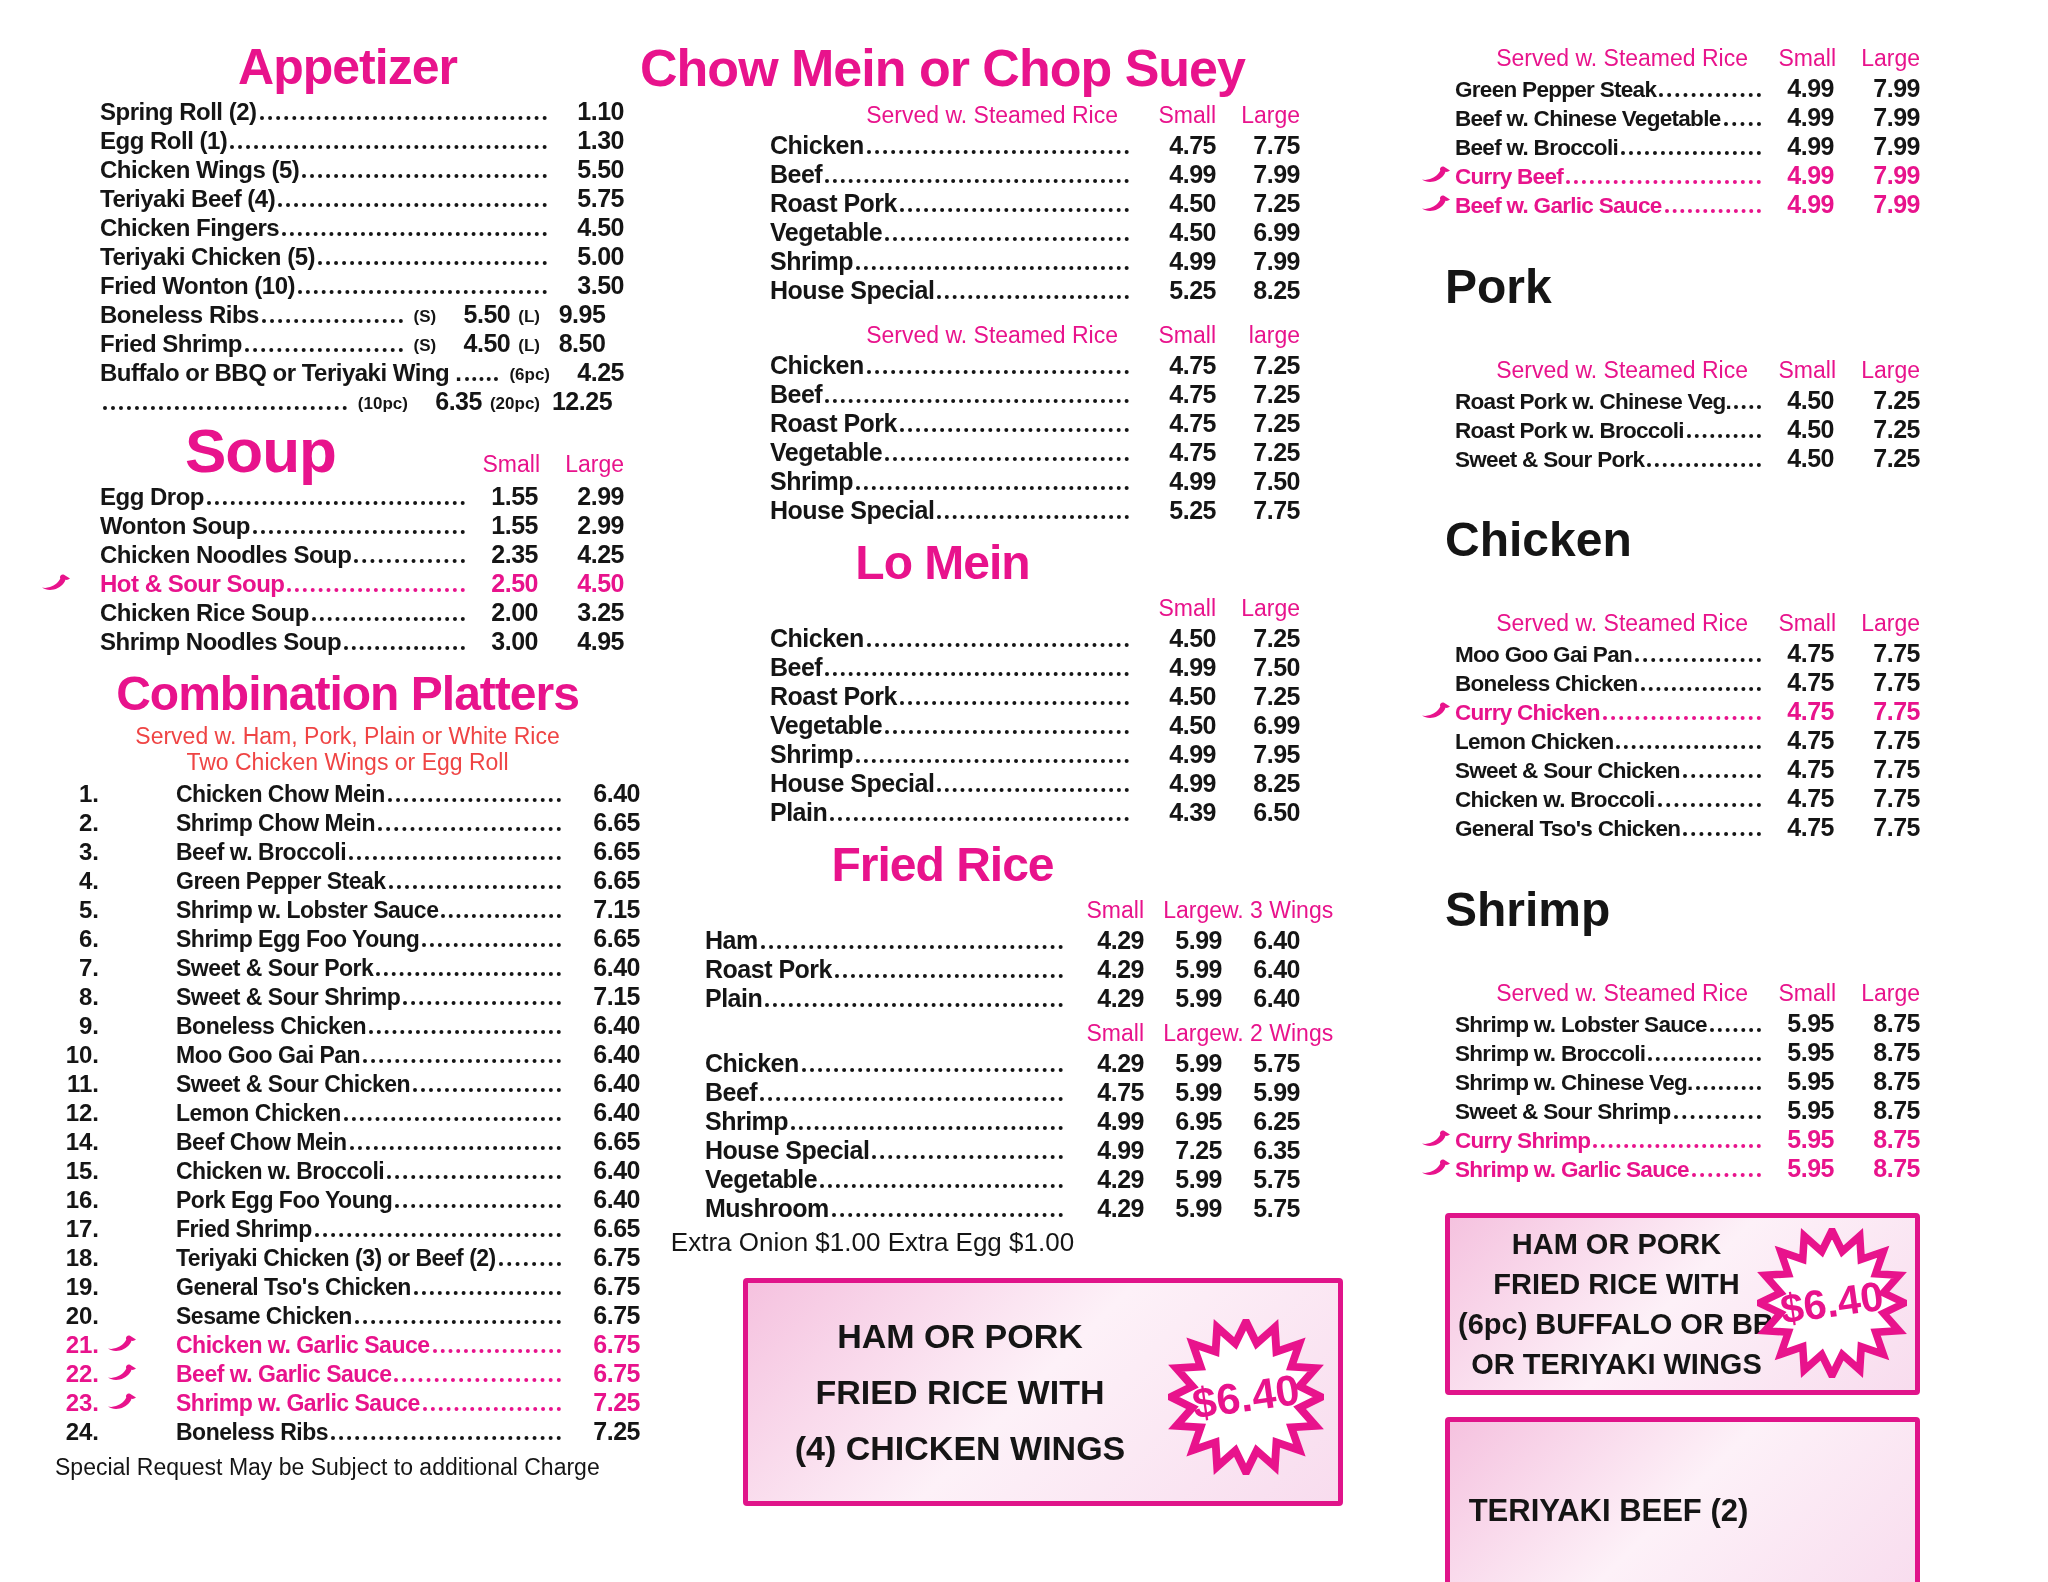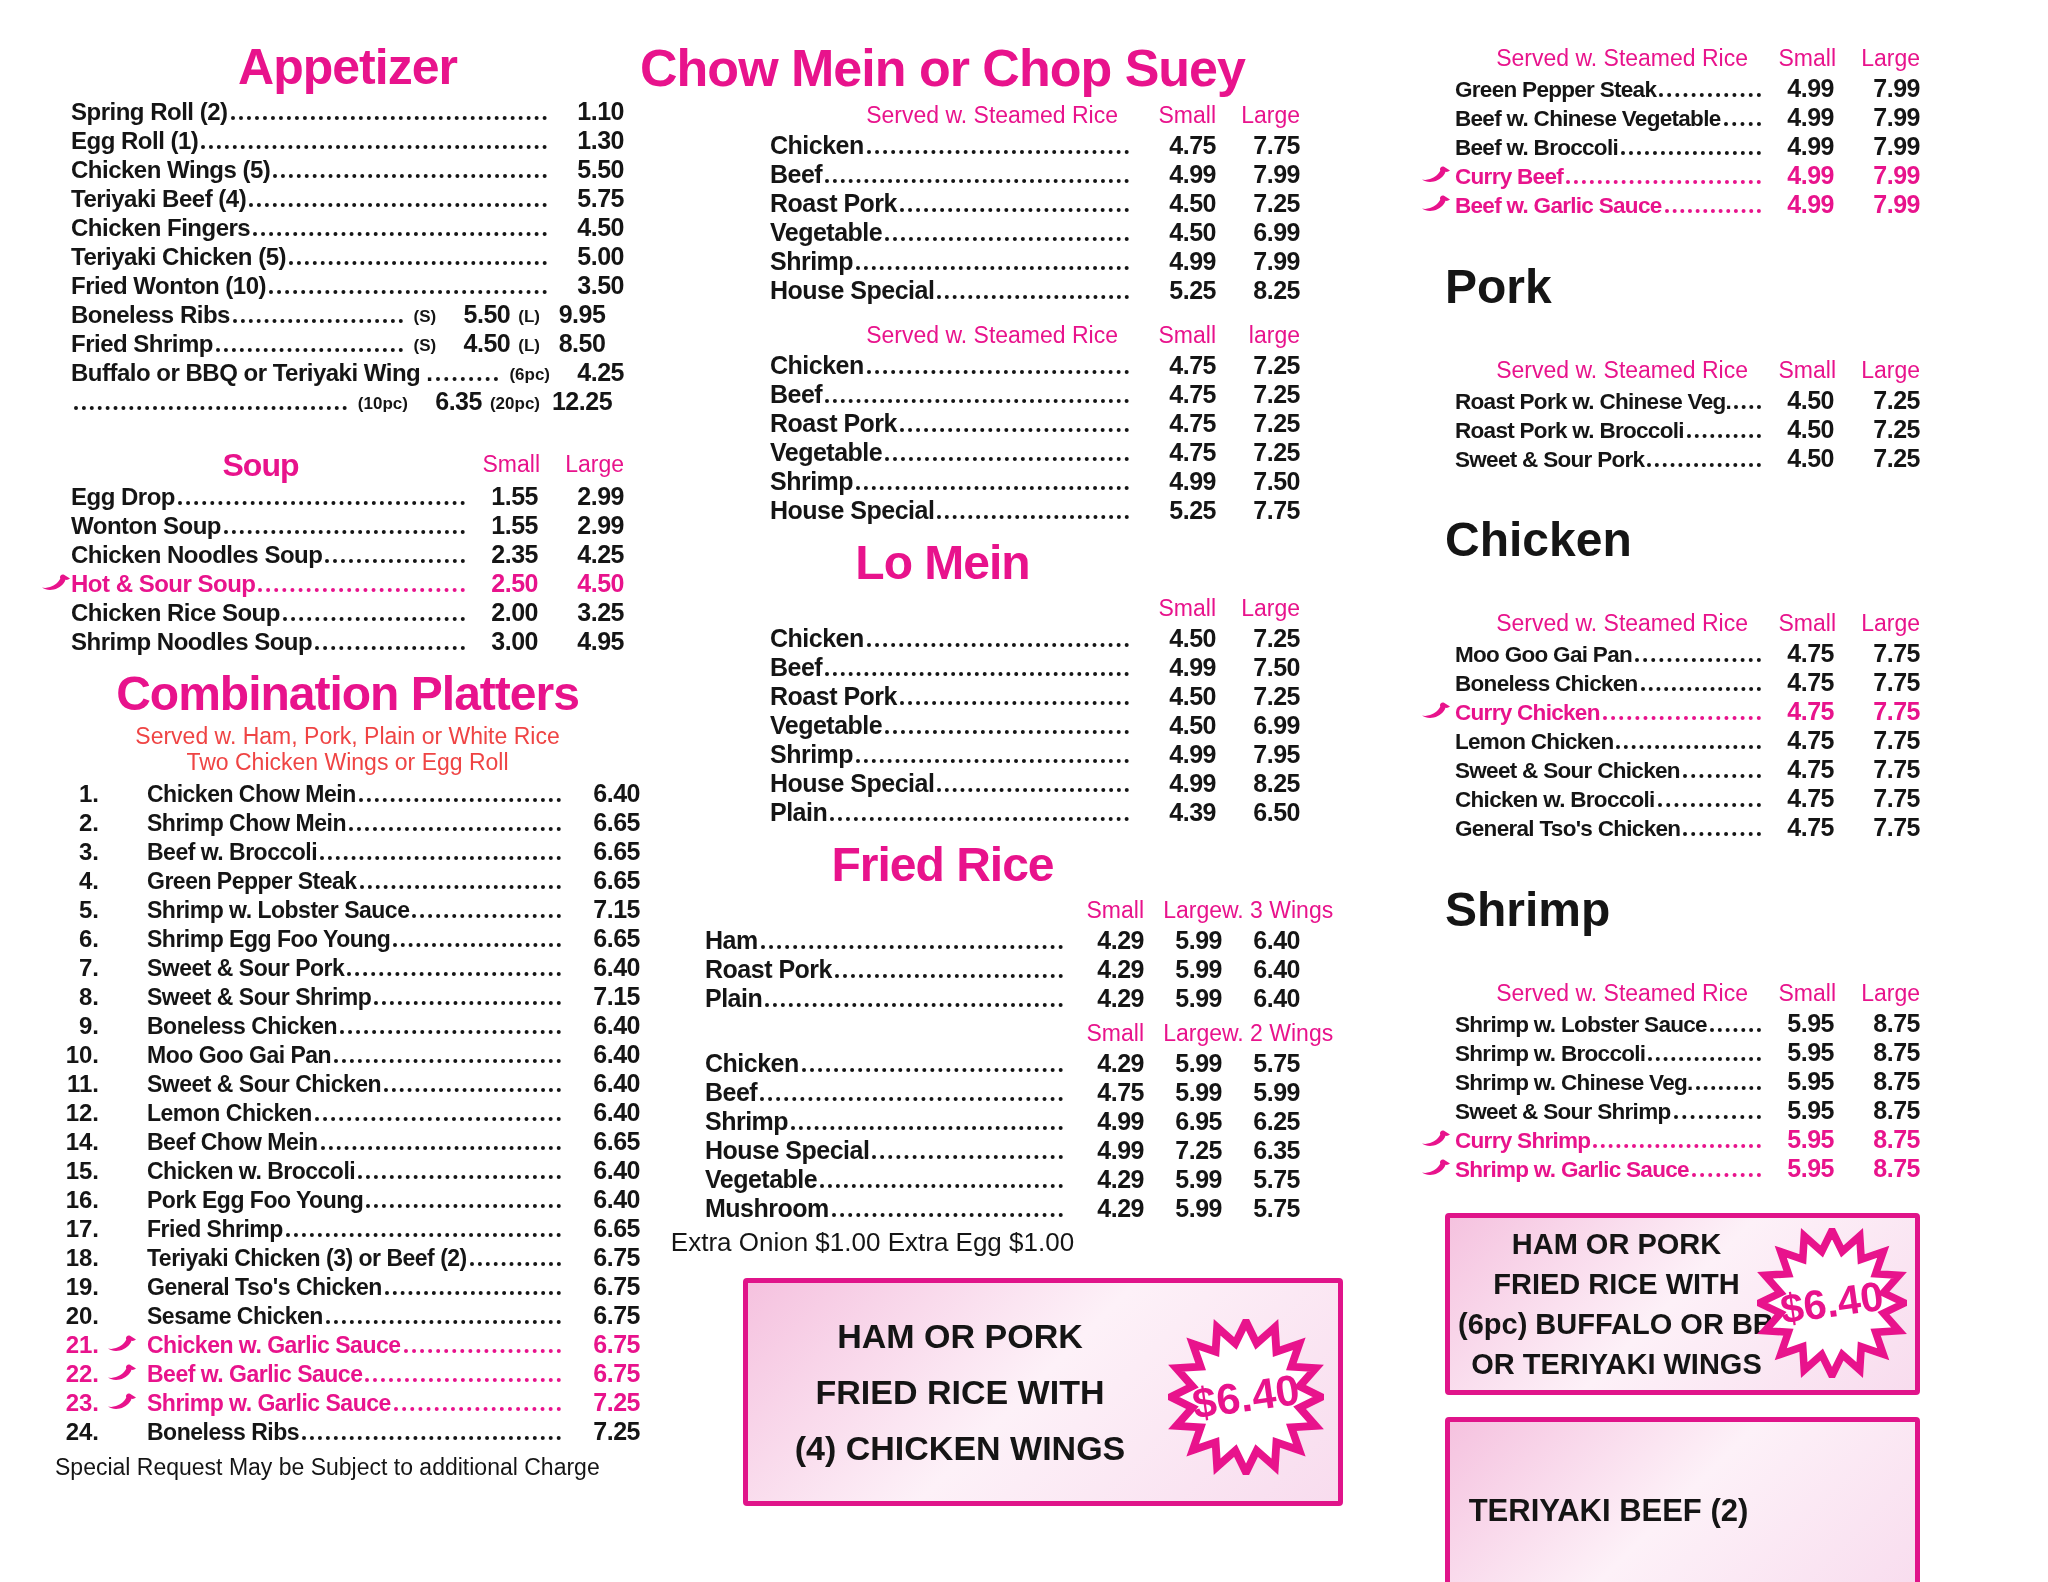--- a/index.html
+++ b/index.html
@@ -13,21 +13,21 @@
   .col3{left:1445px;width:475px;}
 
   .t1,.t2{color:#E8138C;text-align:center;margin:0 0 4px 0;letter-spacing:-1px;line-height:1.02;}
   .t1{font-size:48px;}
   .t2{font-size:52px;}
   .t3{font-size:48px;}
   .sec{margin-bottom:14px;}
 
   .row{display:flex;align-items:flex-end;height:29px;font-size:25px;position:relative;}
   .nm{flex:0 0 auto;white-space:nowrap;letter-spacing:-0.5px;}
-  .col1 .nm{font-size:24px;}
+  .col1 .nm{font-size:24px;margin-left:29px;}
   .col1 .platter .nm{font-size:23px;}
   .col2 .nm{font-size:25px;}
   .col3 .nm{font-size:22.5px;letter-spacing:-0.7px;}
   .lead{flex:1 1 auto;min-width:6px;margin:0 3px 6px 3px;border-bottom:4px dotted currentColor;}
   .pr{flex:0 0 auto;text-align:right;letter-spacing:-0.5px;font-size:25px;white-space:nowrap;}
   .prA{width:74px;}
   .prA2{width:84px;text-align:center;}
   .prS{width:70px;}
   .prL{width:86px;}
   .prP{width:76px;}
@@ -174,21 +174,21 @@
           <span class="pr prA">6.35</span>
           <span class="tag">(20pc)</span>
           <span class="pr prA2">12.25</span>
         </div>
 
     </div>
   </div>
 
   <div class="sec">
     <div class="souphead">
-      <h2 class="t1" style="font-size:32px;">Soup</h2>
+      <h2 class="t1" style="font-size:62px;">Soup</h2>
       <span class="cl wS">Small</span>
       <span class="cl wL">Large</span>
     </div>
     <div>
 
         <div class="row soup-row">
 
           <span class="nm">Egg Drop</span>
           <span class="lead"></span>
           <span class="pr prS">1.55</span>

